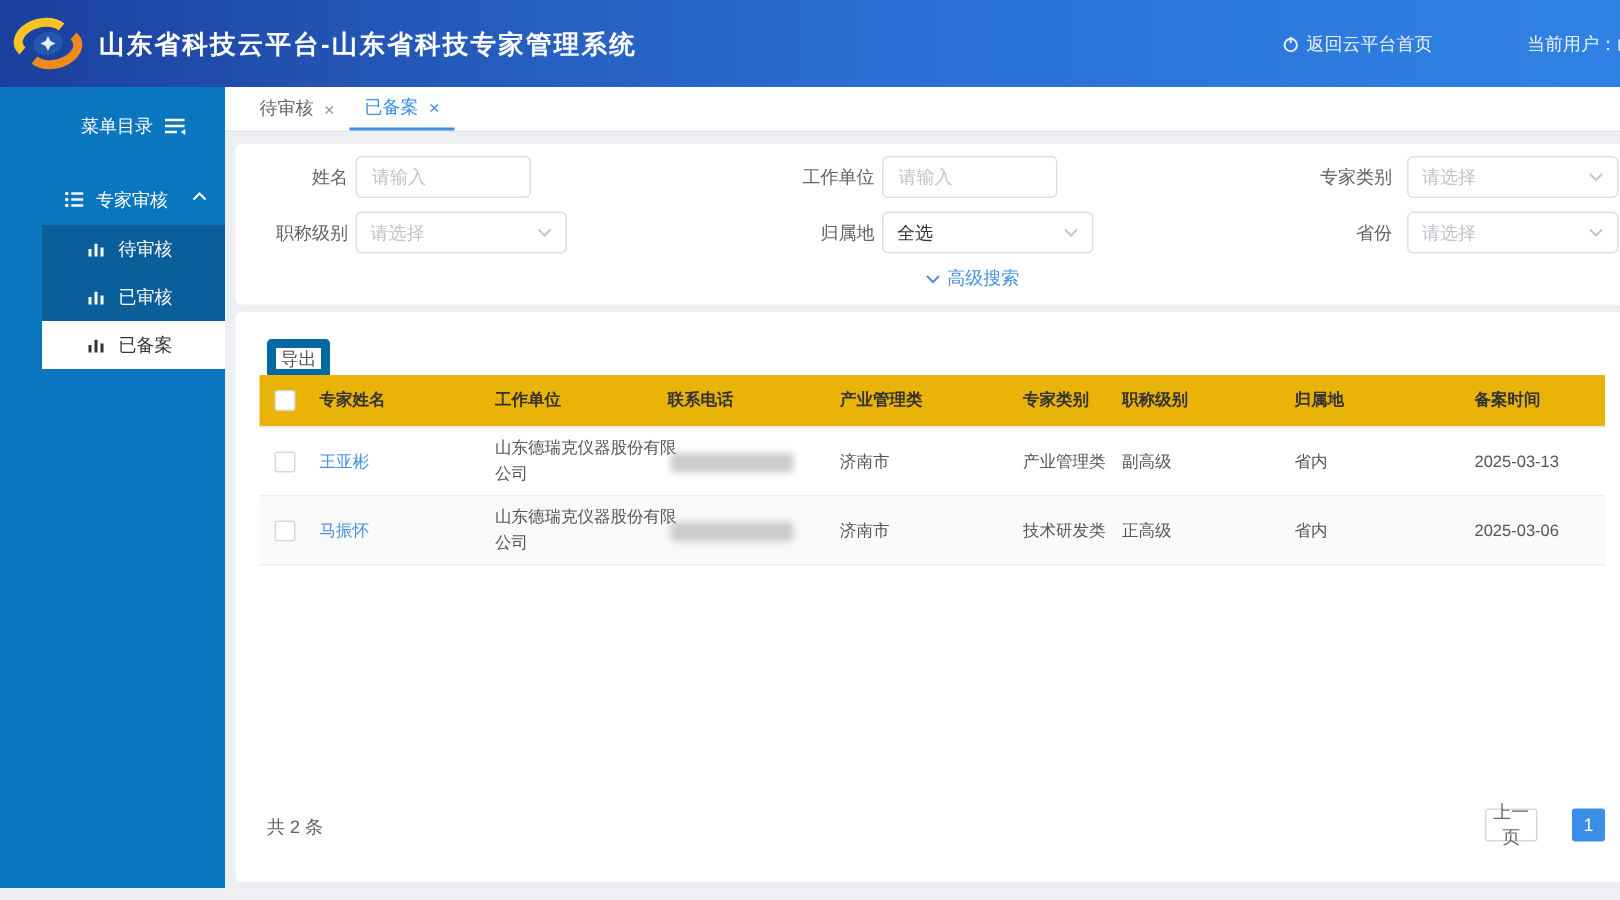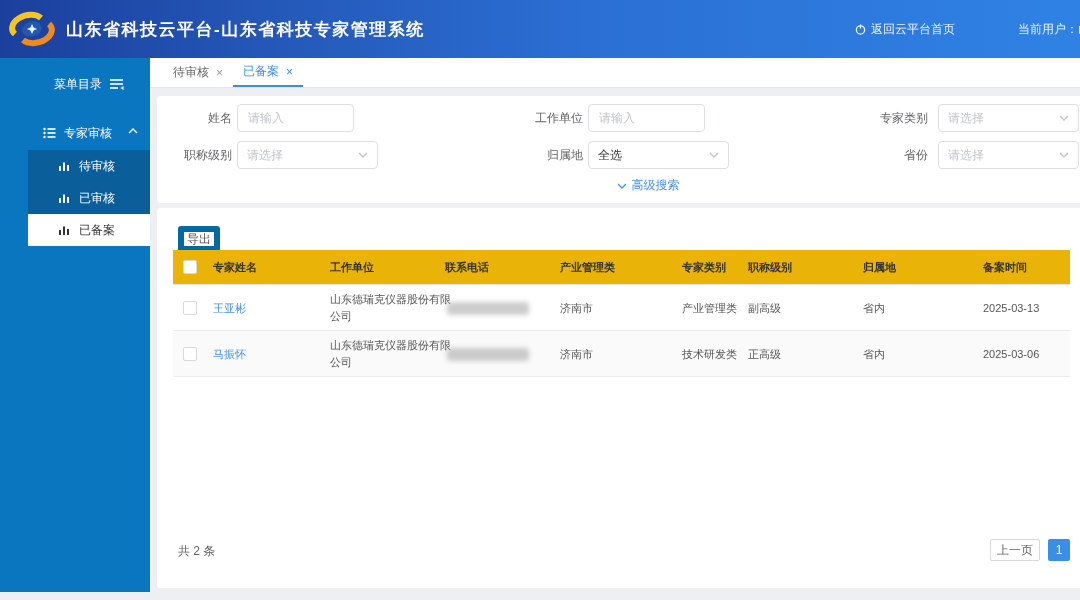--- a/index.html
+++ b/index.html
@@ -65,21 +65,21 @@
   .td { position:absolute; top:0; line-height:46px; white-space:nowrap; } .c-name { left:40px; } .c-unit { left:157px; } .c-phone { left:272px; }
   .c-city { left:387px; } .c-cat { left:509px; } .c-level { left:575px; } .c-region { left:690px; } .c-time { left:810px; }
   .checkbox { position:absolute; width:14px; height:14px; border:1px solid #d9d9d9; border-radius:2px; background:#fff; cursor:pointer; }
   .thead .checkbox { left:10px; top:10px; }
   .trow .checkbox { left:10px; top:16px; }
   .name-link { color:#4a90e2; cursor:pointer; }
   .unit-cell { left:157px; top:6px; width:126px; line-height:17px; white-space:normal; }
   .phone-blur { position:absolute; left:274px; top:17px; width:82px; height:13px; background:#a3a3a3; opacity:.55; border-radius:2px; filter:blur(2.5px); }
   
   .total { position:absolute; left:178px; top:543px; color:#606266; }
-  .prev-btn { position:absolute; left:990px; top:539px; width:50px; height:22px; background:#fff; border:1px solid #d9d9d9; border-radius:2px; color:#666; font-size:12px; display:flex; align-items:center; justify-content:center; cursor:pointer; font-family:inherit;text-align:center; }
+  .prev-btn { position:absolute; left:990px; top:539px; width:35px; height:22px; background:#fff; border:1px solid #d9d9d9; border-radius:2px; color:#666; font-size:12px; display:flex; align-items:center; justify-content:center; cursor:pointer; font-family:inherit;text-align:center; }
   .page-btn { position:absolute; left:1048px; top:539px; width:22px; height:22px; background:#3a8ee6; border:none; border-radius:2px; color:#fff; font-size:12px; display:flex; align-items:center; justify-content:center; cursor:pointer; font-family:inherit; }
   svg { display:block; }
 </style>
 </head>
 <body>
 
 <div class="app-header">
   <span class="logo">
     <svg width="48" height="44" viewBox="0 0 48 44">
       <path d="M7 27 A15 10 -14 1 1 33 11" fill="none" stroke="#f7c325" stroke-width="6"></path>

